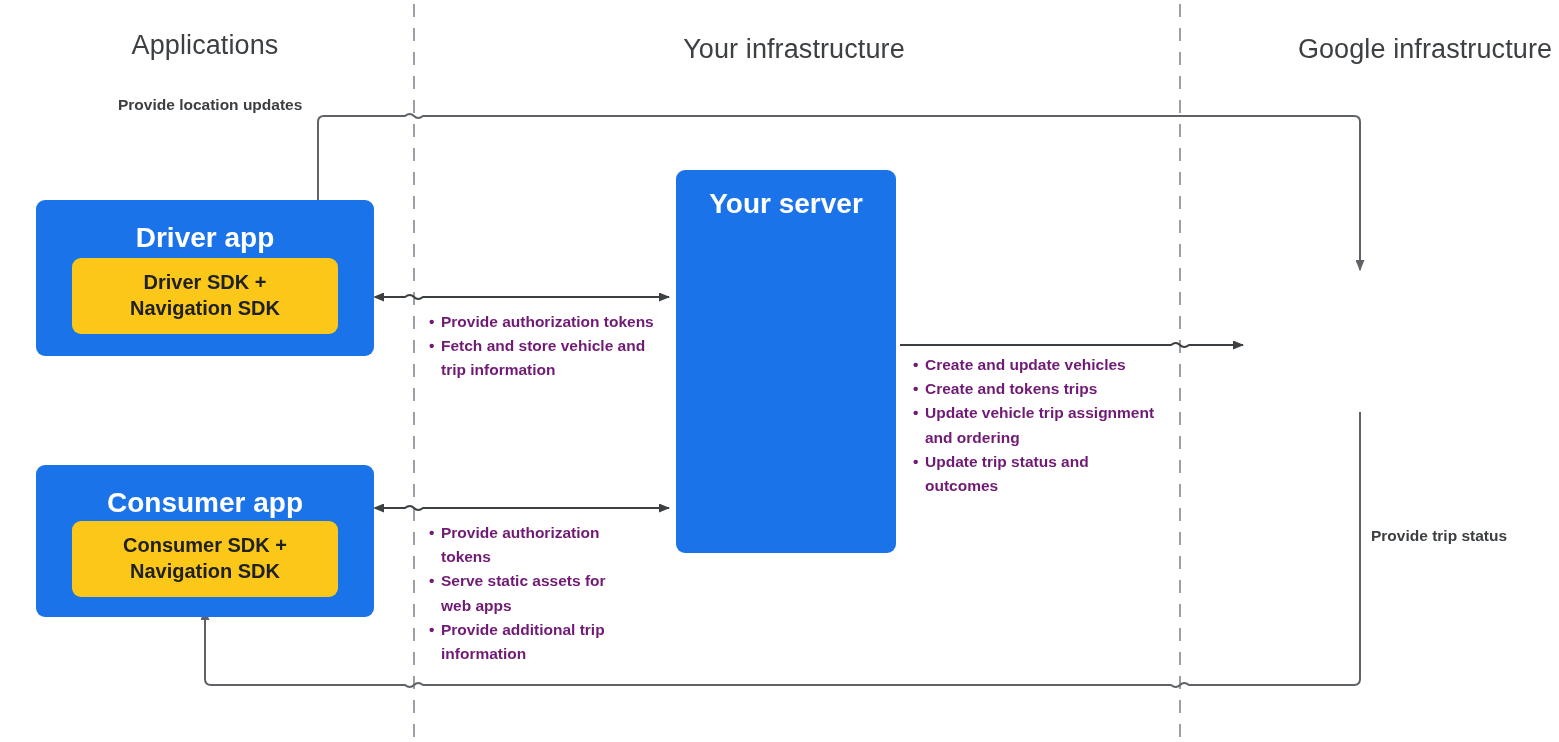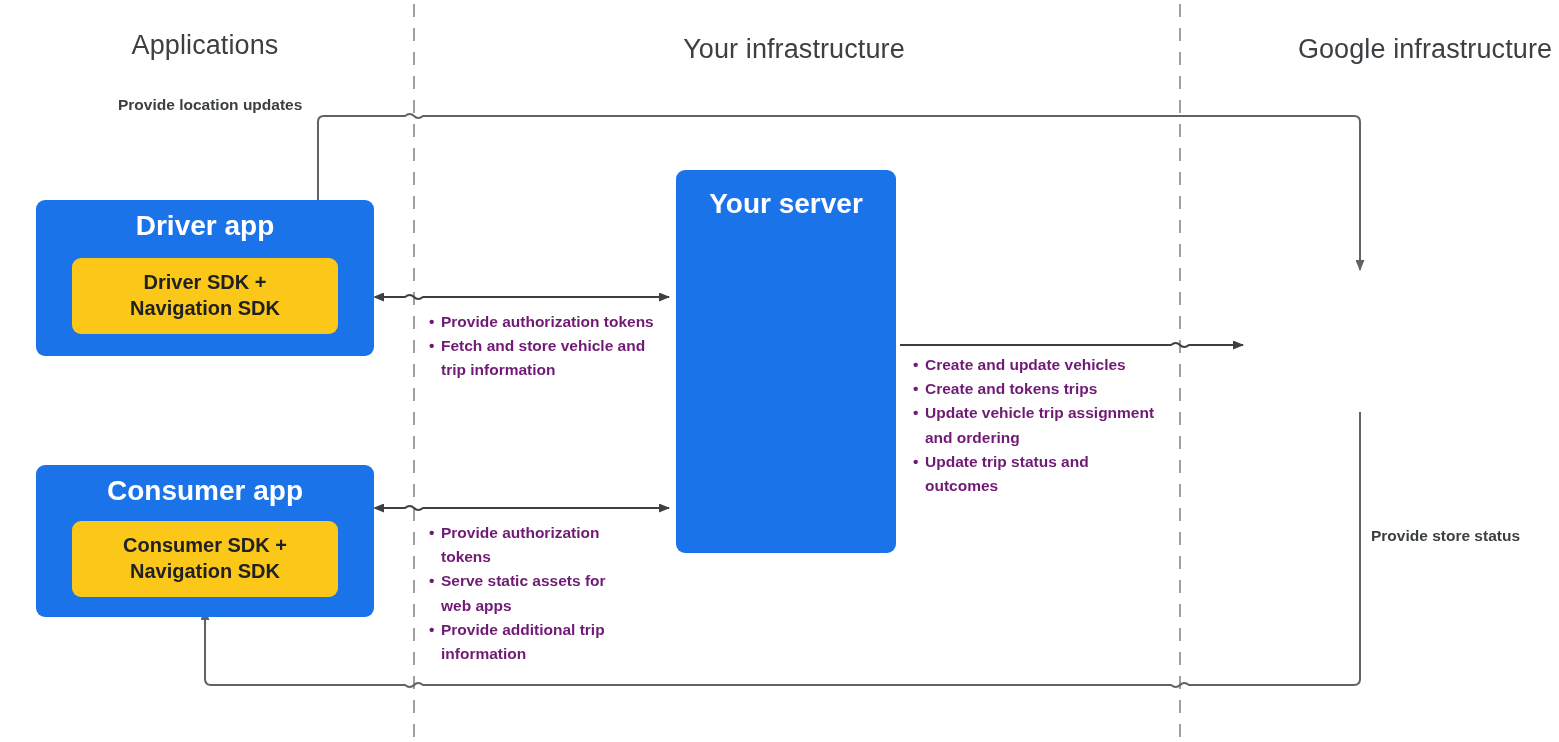--- a/index.html
+++ b/index.html
@@ -47,21 +47,21 @@
     background: #fbc718;
   }
   .node-title {
     font-weight: 700;
     text-align: center;
     line-height: 1.15;
   }
   .app-title {
     color: #ffffff;
     font-size: 28px;
-    padding-top: 10px;
+    padding-top: 22px;
   }
   .server-title {
     color: #ffffff;
     font-size: 28px;
     padding-top: 18px;
   }
   .sdk-box {
     position: absolute;
     box-sizing: border-box;
     background: #fbc718;
@@ -179,21 +179,21 @@
     </div>
   </div>
 
   <div class="node node-blue" style="left:676px; top:170px; width:220px; height:383px;">
     <div class="node-title server-title">Your server</div>
   </div>
 
 
   <div class="edge-label" style="left:118px; top:96px;">Provide location updates</div>
 
-  <div class="edge-label" style="left:1371px; top:527px;">Provide store status</div>
+  <div class="edge-label" style="left:1371px; top:527px;">Provide trip status</div>
 
   <div class="bullets" style="left:429px; top:310px; width:225px;">
     <ul>
       <li>Provide authorization tokens</li>
       <li>Fetch and store vehicle and trip information</li>
     </ul>
   </div>
 
   <div class="bullets" style="left:429px; top:521px; width:190px;">
     <ul>

